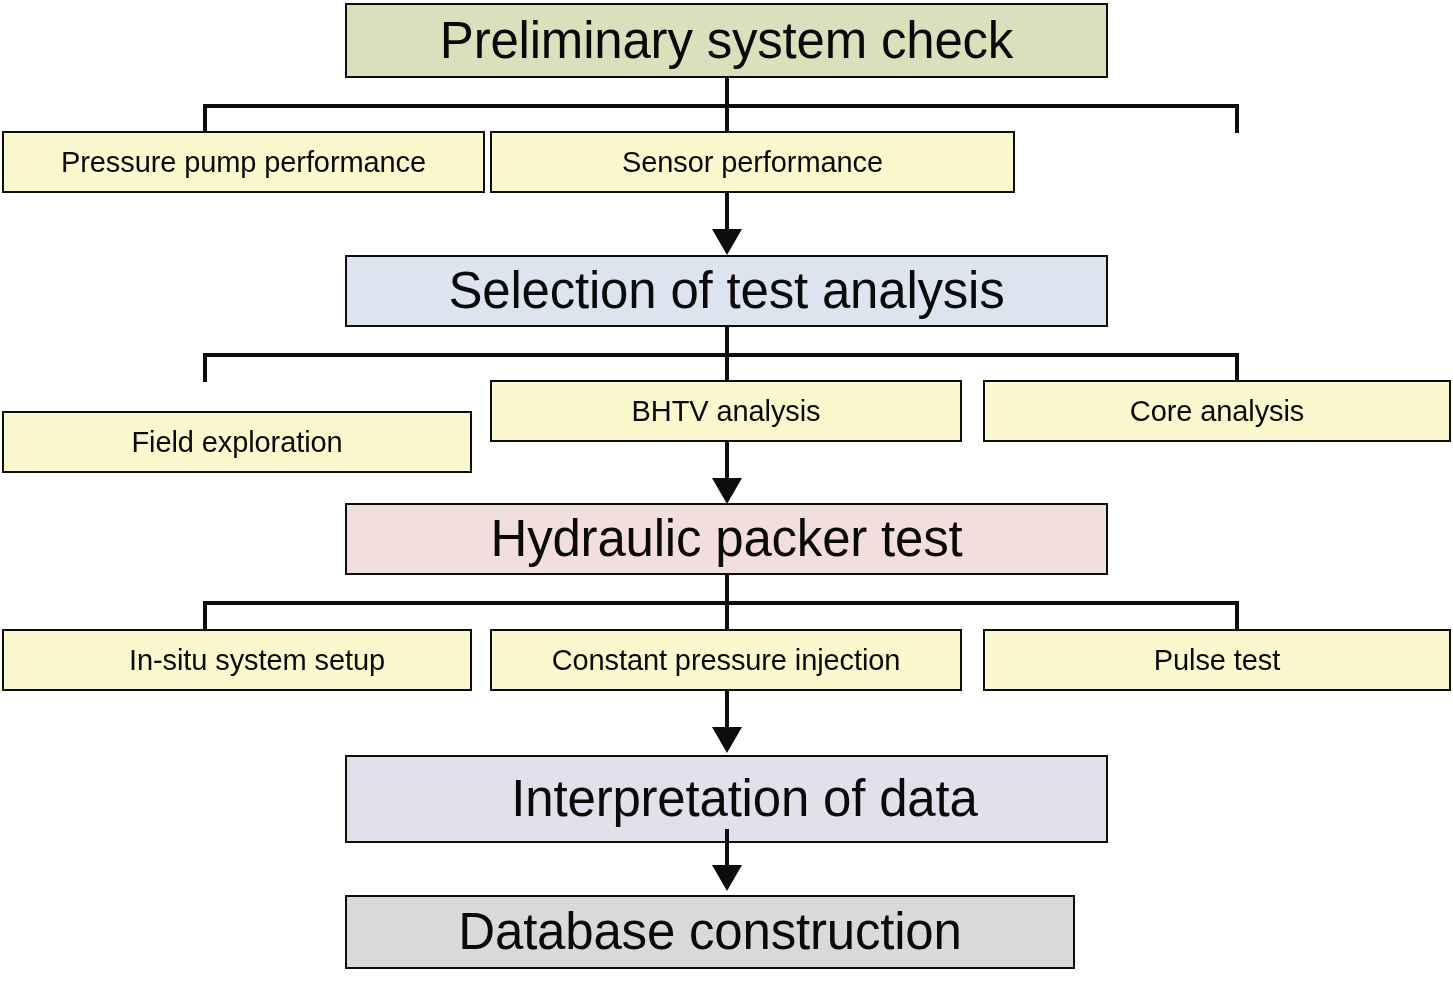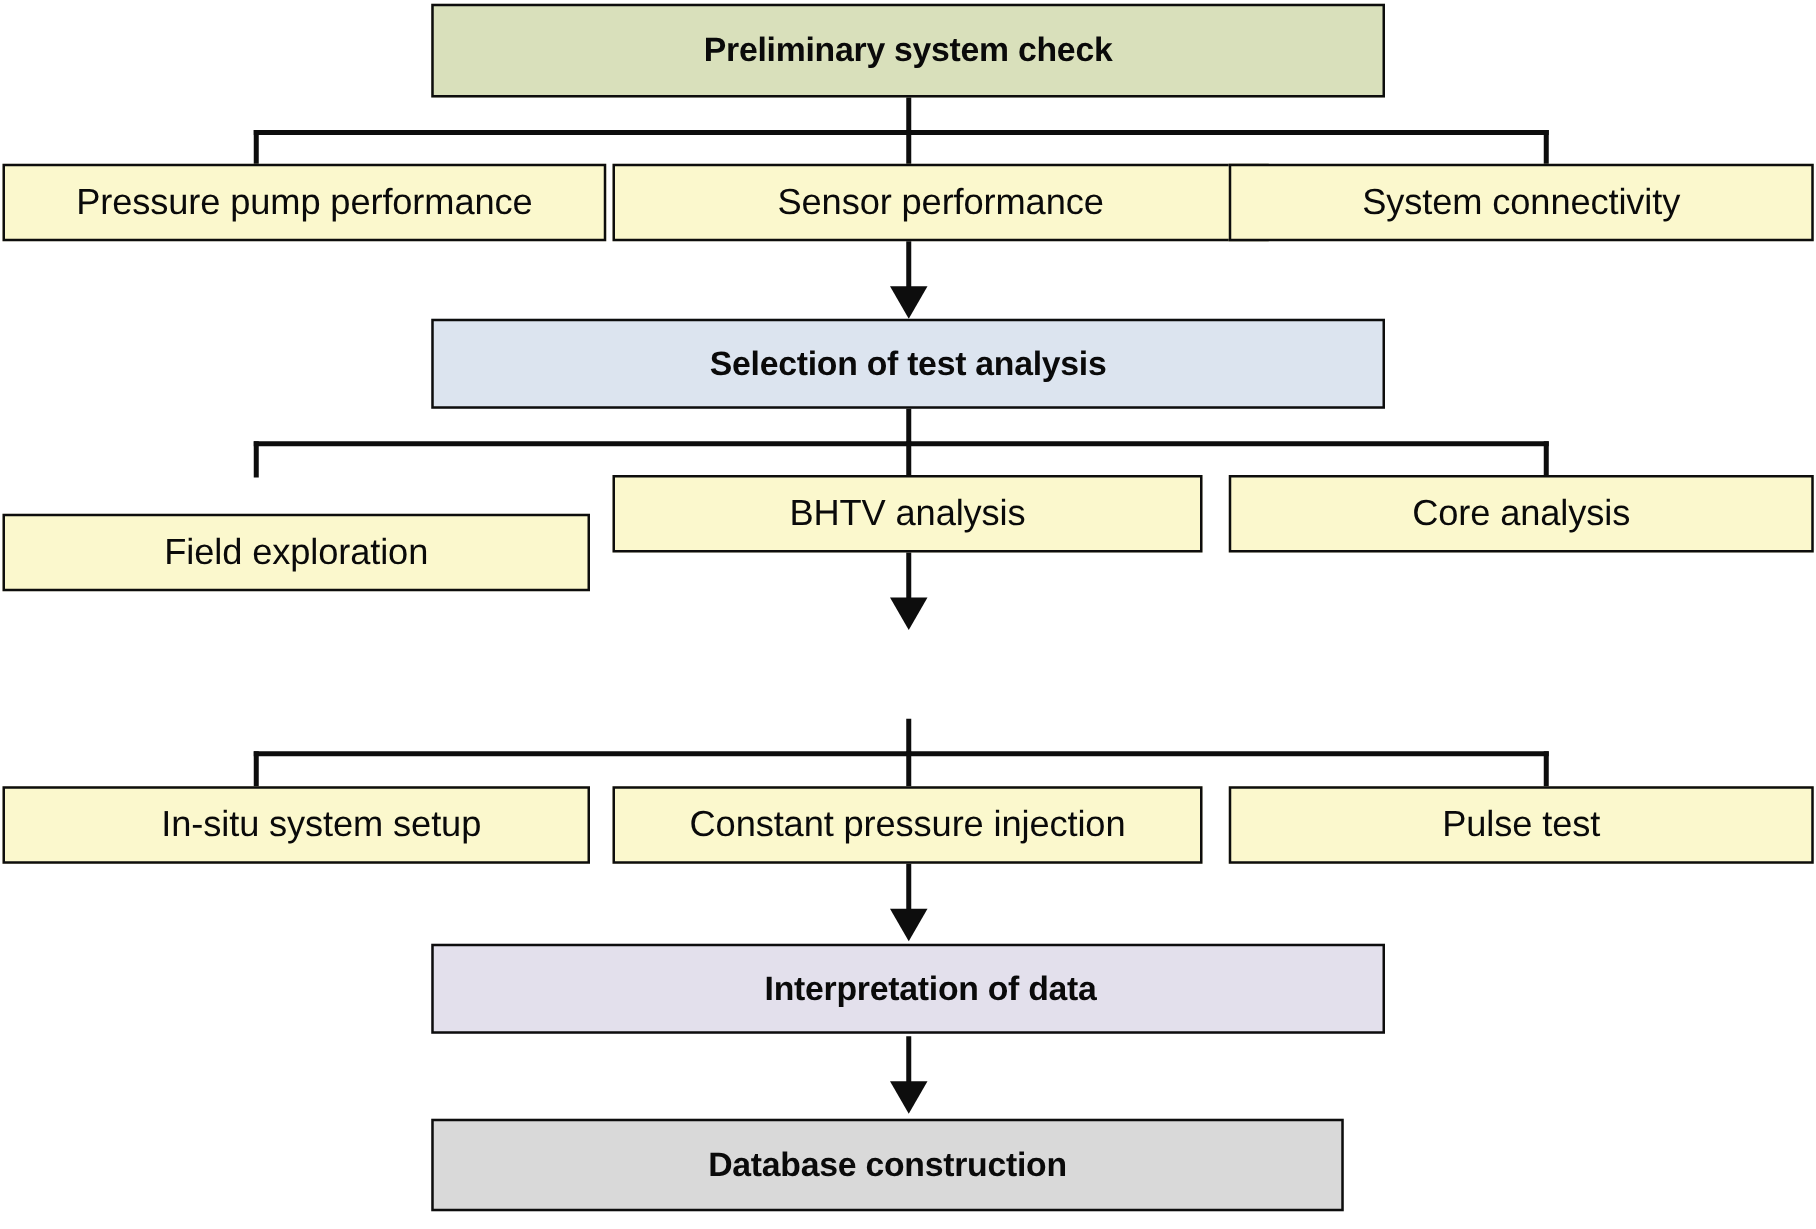--- a/index.html
+++ b/index.html
@@ -25,22 +25,22 @@
     border: 2px solid #0d0d0d;
     display: flex;
     align-items: center;
     justify-content: center;
     text-align: center;
     color: #0a0a0a;
     line-height: 1.05;
     white-space: nowrap;
   }
   .node.main {
-    font-size: 27px;
-    font-weight: bold;
+    font-size: 51px;
+    font-weight: normal;
     letter-spacing: -0.2px;
     text-align: right;
   }
   .node.sub {
     font-size: 29px;
     font-weight: normal;
     letter-spacing: -0.1px;
   }
   .connector {
     position: absolute;
@@ -71,23 +71,20 @@
   <div class="connector v-line" style="left:203px; top:104px; height:29px;"></div>
   <div class="connector v-line" style="left:725px; top:104px; height:29px;"></div>
   <div class="connector v-line" style="left:1235px; top:104px; height:29px;"></div>
 
   <div class="node sub" style="left: 2px; top: 131px; width: 483px; height: 62px; background: rgb(251, 248, 205);">
     <span>Pressure pump performance</span>
   </div>
   <div class="node sub" style="left: 490px; top: 131px; width: 525px; height: 62px; background: rgb(251, 248, 205);">
     <span>Sensor performance</span>
   </div>
-  <div class="node sub" style="left: 983px; top: 131px; width: 468px; height: 62px; background: rgb(251, 248, 205);">
-    <span>System connectivity</span>
-  </div>
 
   <div class="connector v-line" style="left:725px; top:193px; height:40px;"></div>
   <div class="arrow-head" style="left:712px; top:229px;"></div>
 
   <div class="node main" style="left: 345px; top: 255px; width: 763px; height: 72px; background: rgb(220, 228, 239);">
     <span>Selection of test analysis</span>
   </div>
 
   <div class="connector v-line" style="left:725px; top:327px; height:28px;"></div>
   <div class="connector h-line" style="left:203px; top:353px; width:1036px;"></div>
@@ -101,41 +98,44 @@
   <div class="node sub" style="left: 490px; top: 380px; width: 472px; height: 62px; background: rgb(251, 248, 205);">
     <span>BHTV analysis</span>
   </div>
   <div class="node sub" style="left: 983px; top: 380px; width: 468px; height: 62px; background: rgb(251, 248, 205);">
     <span>Core analysis</span>
   </div>
 
   <div class="connector v-line" style="left:725px; top:442px; height:40px;"></div>
   <div class="arrow-head" style="left:712px; top:478px;"></div>
 
+  <div class="node main" style="left: 345px; top: 503px; width: 763px; height: 72px; background: rgb(242, 223, 221);">
+    <span>Hydraulic packer test</span>
+  </div>
 
   <div class="connector v-line" style="left:725px; top:575px; height:28px;"></div>
   <div class="connector h-line" style="left:203px; top:601px; width:1036px;"></div>
   <div class="connector v-line" style="left:203px; top:601px; height:29px;"></div>
   <div class="connector v-line" style="left:725px; top:601px; height:29px;"></div>
   <div class="connector v-line" style="left:1235px; top:601px; height:29px;"></div>
 
   <div class="node sub" style="left: 2px; top: 629px; width: 470px; height: 62px; background: rgb(251, 248, 205); padding-left: 40px;">
     <span>In-situ system setup</span>
   </div>
   <div class="node sub" style="left: 983px; top: 629px; width: 468px; height: 62px; background: rgb(251, 248, 205);">
     <span>Pulse test</span>
   </div>
   <div class="node sub" style="left: 490px; top: 629px; width: 472px; height: 62px; background: rgb(251, 248, 205);">
     <span>Constant pressure injection</span>
   </div>
 
   <div class="connector v-line" style="left:725px; top:691px; height:40px;"></div>
   <div class="arrow-head" style="left:712px; top:727px;"></div>
 
-  <div class="node main" style="left: 345px; top: 755px; width: 763px; height: 72px; background: rgb(227, 224, 236); padding-left: 36px;">
+  <div class="node main" style="left: 345px; top: 755px; width: 763px; height: 88px; background: rgb(227, 224, 236); padding-left: 36px;">
     <span>Interpretation of data</span>
   </div>
 
   <div class="connector v-line" style="left:725px; top:829px; height:40px;"></div>
   <div class="arrow-head" style="left:712px; top:865px;"></div>
 
   <div class="node main" style="left: 345px; top: 895px; width: 730px; height: 74px; background: rgb(217, 217, 217);">
     <span>Database construction</span>
   </div>
 

